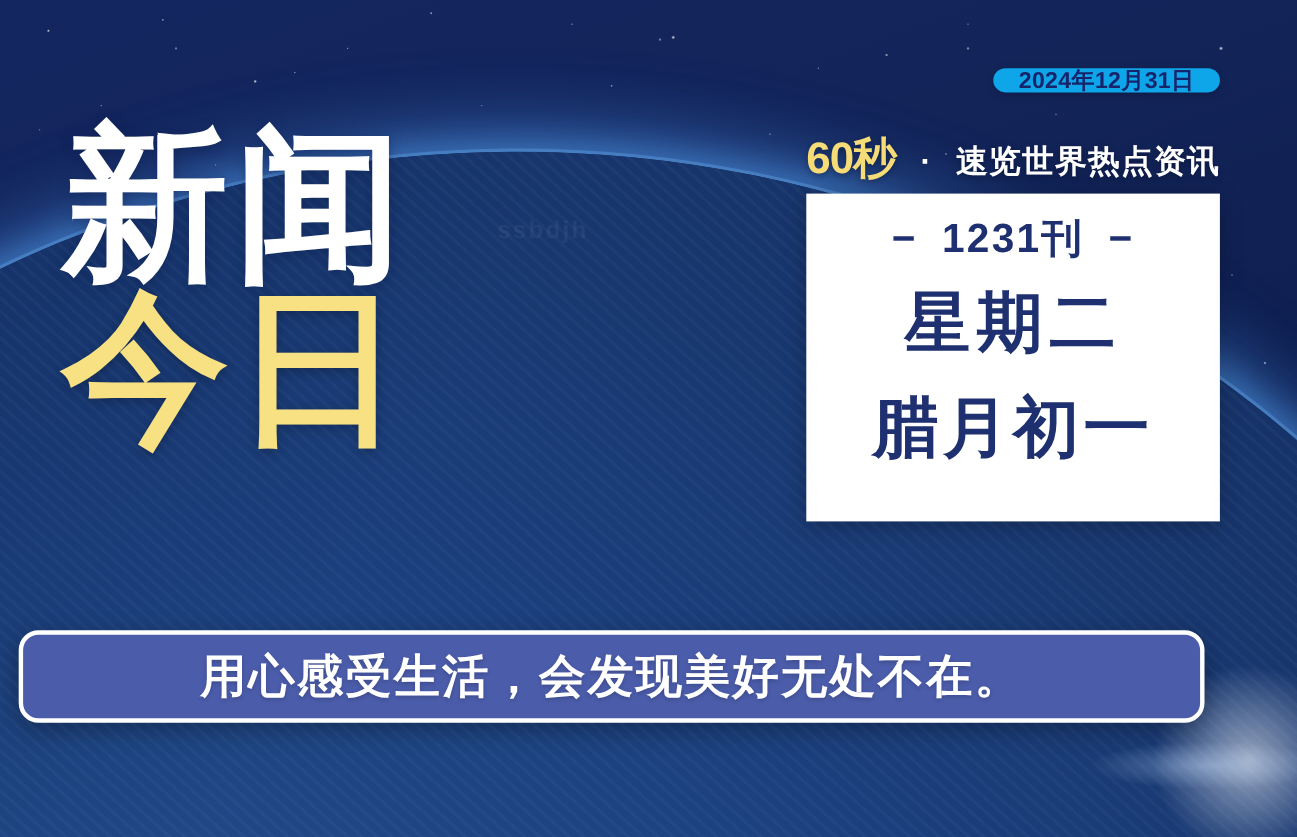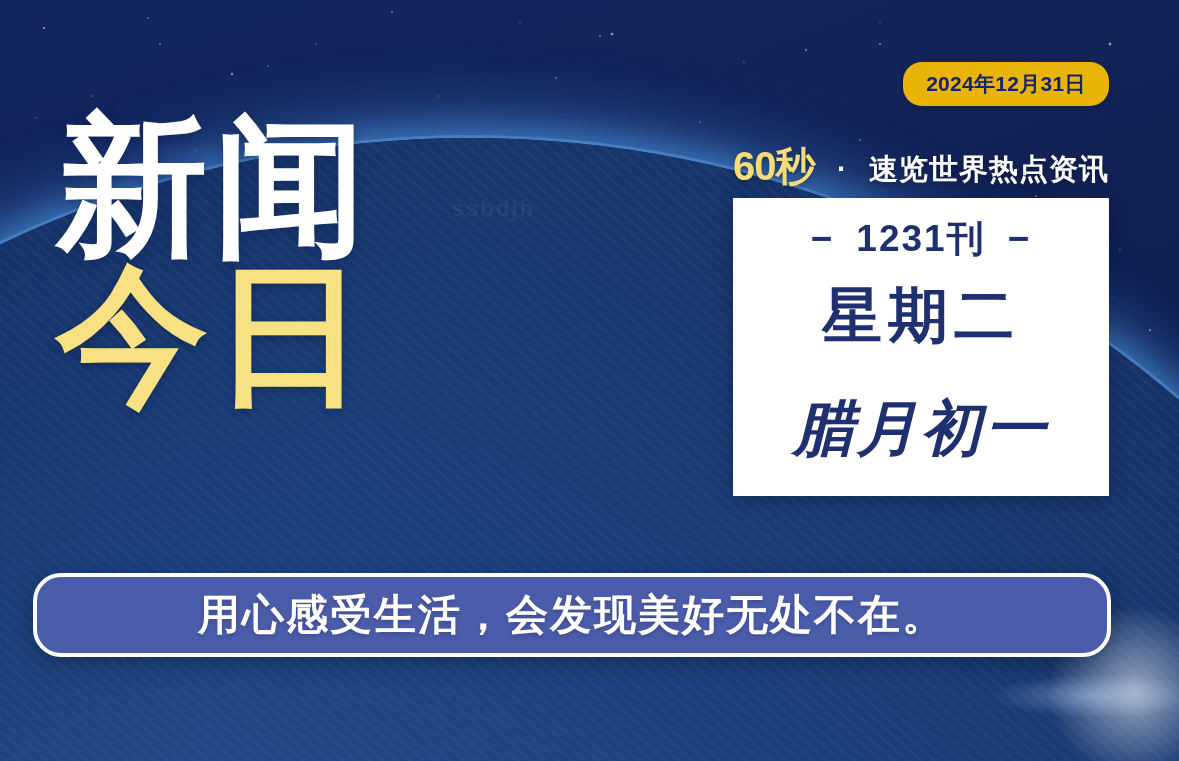--- a/index.html
+++ b/index.html
@@ -158,22 +158,22 @@
     font-weight:900; font-size:152px; line-height:.98;
     letter-spacing:6px; white-space:nowrap;
   }
   .t-jinri{ color:#F8E183; text-shadow:0 3px 10px rgba(0,0,0,.25); }
   .t-xinwen{ color:#FFFFFF; margin-top:16px; text-shadow:0 3px 12px rgba(10,25,70,.40); }
 
   
   .right-col{ position:absolute; left:733px; top:62px; width:376px; }
 
   .date-pill{
-    margin-left:auto; width:206px; height:44px;
-    background:#eab308; border-radius:19px;
+    margin-left:auto; width:206px; height:22px;
+    background:#0ea5e9; border-radius:19px;
     display:flex; align-items:center; justify-content:center;
     color:#16246b; font-size:21px; font-weight:800; letter-spacing:.3px;
     box-shadow:0 2px 8px rgba(0,0,0,.22);
   }
 
   .sixty-row{
     margin-top:34px; display:flex; align-items:flex-end; justify-content:space-between;
     gap:2px; white-space:nowrap; height:46px;
   }
   .sixty{ color:#F5DC76; font-size:40px; font-weight:900; letter-spacing:-1px;
@@ -186,26 +186,26 @@
     margin-top:12px; width:376px; height:298px; background:#FFFFFF;
     display:flex; flex-direction:column; align-items:center; justify-content:flex-start;
     padding-top:16px; box-shadow:0 4px 18px rgba(0,0,0,.25);
   }
   .issue{
     color:#1f3070; font-size:37px; font-weight:800; letter-spacing:2px;
     display:flex; align-items:center; gap:22px;
   }
   .issue .dash{ font-weight:700; }
   .weekday{ margin-top:12px; color:#1e3070; font-size:60px; font-weight:900; letter-spacing:6px; }
-  .lunar  { margin-top:32px; color:#1e3070; font-size:60px; font-weight:900; letter-spacing:4px;font-style:italic; }
+  .lunar  { margin-top:14px; color:#1e3070; font-size:60px; font-weight:900; letter-spacing:4px; }
 
   
   .quote-bar{
-    position:absolute; left:33px; top:573px; width:1078px; height:84px;
-    background:#4B5CAA; border:4px solid #FFFFFF; border-radius:28px;
+    position:absolute; left:17px; top:573px; width:1078px; height:84px;
+    background:#4B5CAA; border:4px solid #FFFFFF; border-radius:18px;
     display:flex; align-items:center; justify-content:center;
     box-shadow:0 6px 22px rgba(0,0,0,.30);
   }
   .quote-text{
     color:#FFFFFF; font-size:42px; font-weight:900; letter-spacing:2px;
     text-shadow:0 2px 4px rgba(0,0,0,.18); white-space:nowrap;
   }
 </style>
 </head>
 <body>

